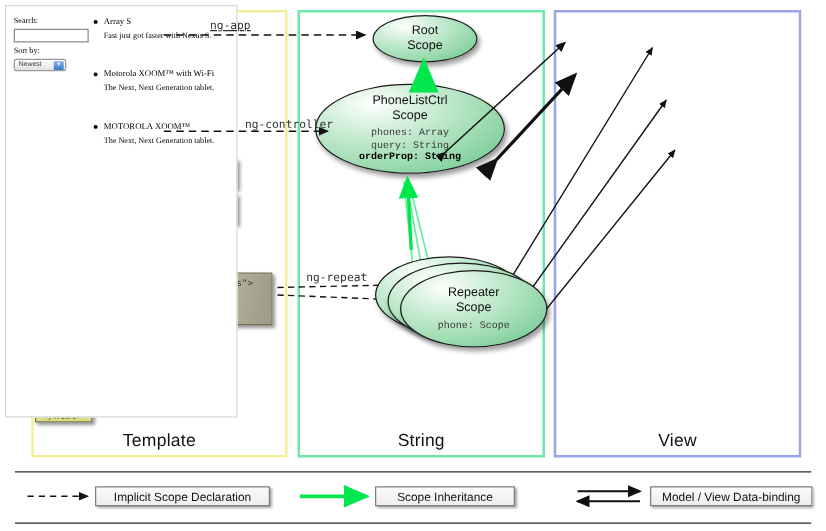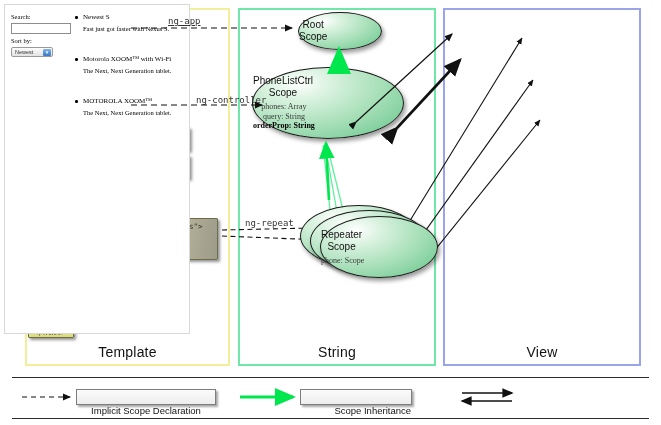--- a/index.html
+++ b/index.html
@@ -67,30 +67,30 @@
     position: absolute;
     box-sizing: border-box;
     border: 1.6px solid #1a1a1a;
     border-radius: 50%;
     background: radial-gradient(ellipse at 30% 22%, #ffffff 0%, #d9f2df 22%, #9fdcb2 62%, #63c489 100%);
     box-shadow: 2px 3px 4px rgba(0,0,0,.40);
     text-align: center;
     color: #111;
     display: flex;
     flex-direction: column;
-    align-items: flex-start;
+    align-items: center;
     justify-content: center;
   }
   .scope .title {
     font-size: 10px;
     line-height: 12px;
     color: #111;
   }
   .scope .props {
-    font-family: Liberation Serif, serif;
+    font-family: Liberation Mono, monospace;
     font-size: 8px;
     line-height: 9.5px;
     color: #3a3a3a;
     margin-top: 3px;
     white-space: pre;
   }
   .scope .props b { color: #000; }
 
   
   .view-inner {
@@ -186,21 +186,21 @@
     position: absolute;
     box-sizing: border-box;
     border: 1px solid #7d7d7d;
     background: linear-gradient(180deg,#fbfbfb 0%, #ededed 100%);
     box-shadow: 1.5px 1.5px 2px rgba(0,0,0,.35);
     font-size: 9.5px;
     color: #111;
     text-align: center;
     line-height: 14px;
     height: 16px;
-    padding-top: 14px;
+    padding-top: 2px;
   }
   svg.overlay {
     position: absolute;
     left: 0; top: 0;
     width: 661px; height: 425px;
     pointer-events: none;
   }
 </style>
 </head>
 <body>
@@ -264,21 +264,21 @@
     <div class="v-label" style="left:6px; top:8px;">Search:</div>
     <div class="v-input" style="left:6px; top:18px; width:60px; height:11px;"></div>
     <div class="v-label" style="left:6px; top:32px;">Sort by:</div>
     <div class="v-select" style="left:6px; top:42px; width:42px; height:10px;">
       <span>Newest</span>
       <span class="caret">▾</span>
     </div>
 
     <div class="phone-item" style="left:70px; top:8px;">
       <span class="phone-bullet"></span>
-      <span class="phone-name">Newest S</span>
+      <span class="phone-name">Array S</span>
       <span class="phone-snippet">Fast just got faster with Nexus S.</span>
     </div>
     <div class="phone-item" style="left:70px; top:50px;">
       <span class="phone-bullet"></span>
       <span class="phone-name">Motorola XOOM™ with Wi-Fi</span>
       <span class="phone-snippet">The Next, Next Generation tablet.</span>
     </div>
     <div class="phone-item" style="left:70px; top:92px;">
       <span class="phone-bullet"></span>
       <span class="phone-name">MOTOROLA XOOM™</span>
@@ -358,15 +358,16 @@
     <g>
       <line x1="462" y1="393" x2="512" y2="393" stroke="#111" stroke-width="1.6" marker-end="url(#ah-black)"></line>
       <line x1="512" y1="401" x2="462" y2="401" stroke="#111" stroke-width="1.6" marker-end="url(#ah-black)"></line>
     </g>
   </svg>
 
   <div id="legend-rule"></div>
   <div id="legend-rule2"></div>
 
   <div class="legend-box" style="left:76px;  top:389px; width:140px;">Implicit Scope Declaration</div>
-  <div class="legend-box" style="left:300px; top:389px; width:112px;text-align:right;">Scope Inheritance</div>
+  <div class="legend-box" style="left:300px; top:389px; width:112px;">Scope Inheritance</div>
+  <div class="legend-box" style="left:520px; top:389px; width:130px;">Model / View Data-binding</div>
 
 </div>
 
 </body></html>

